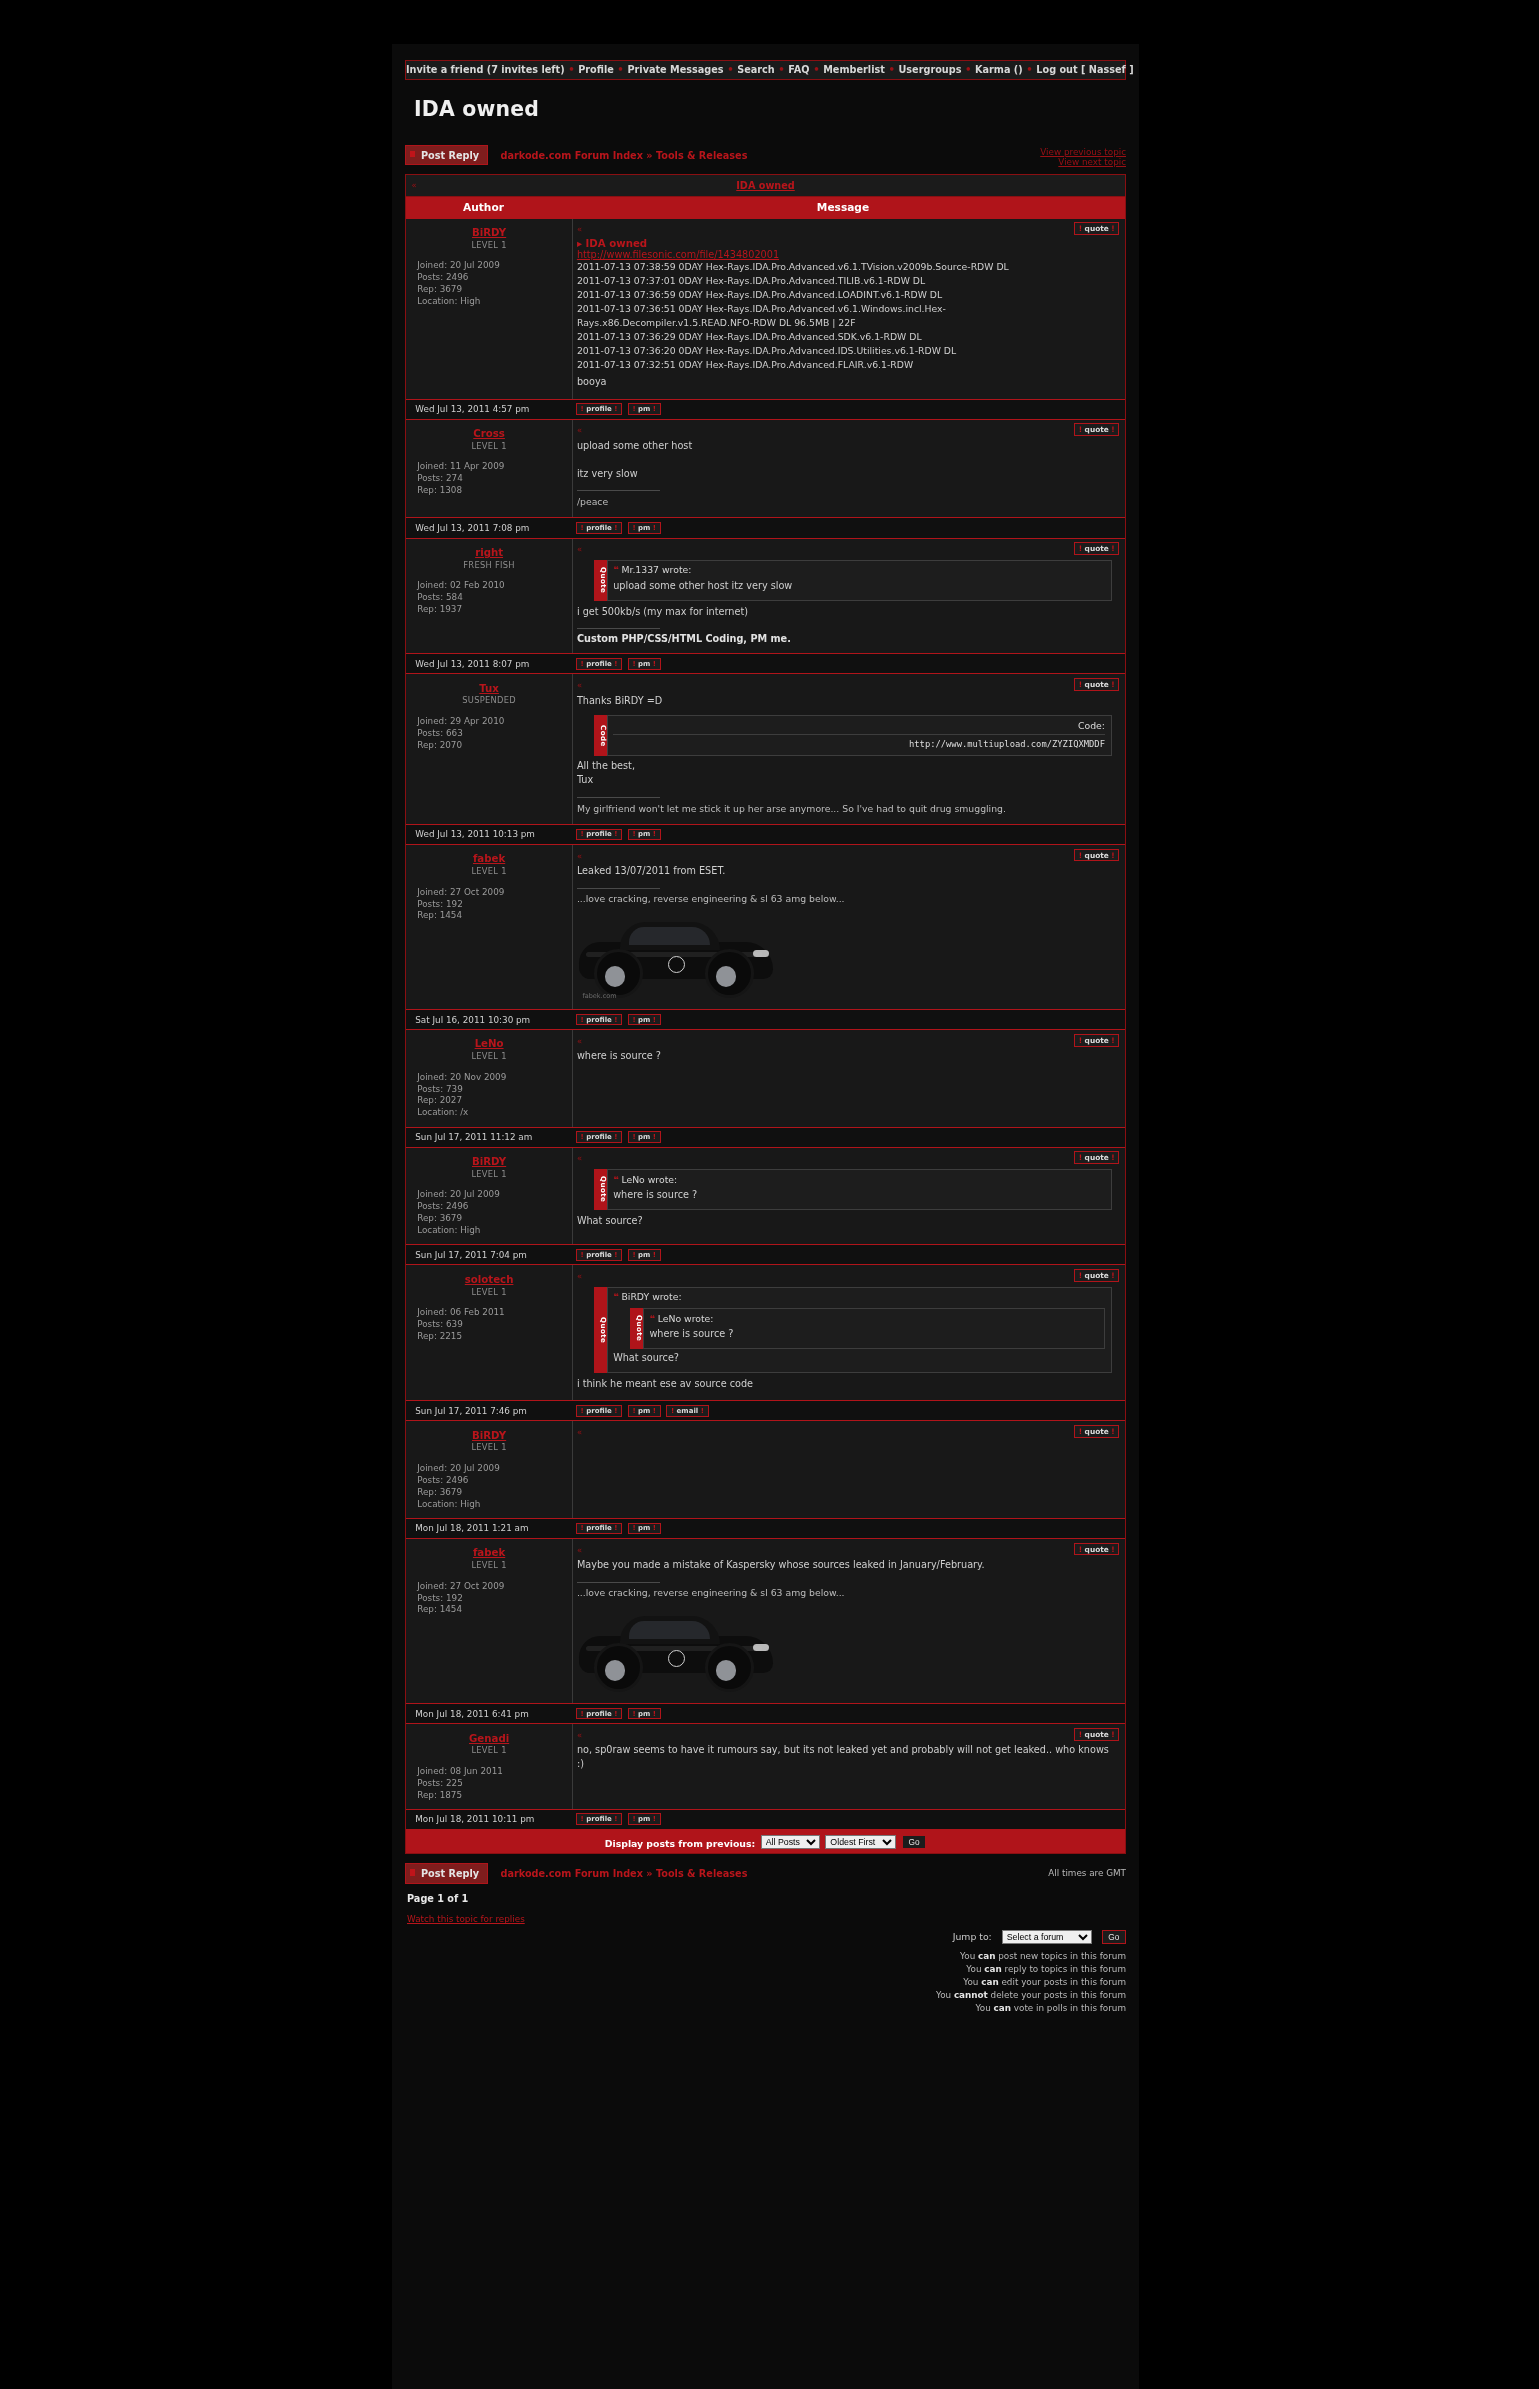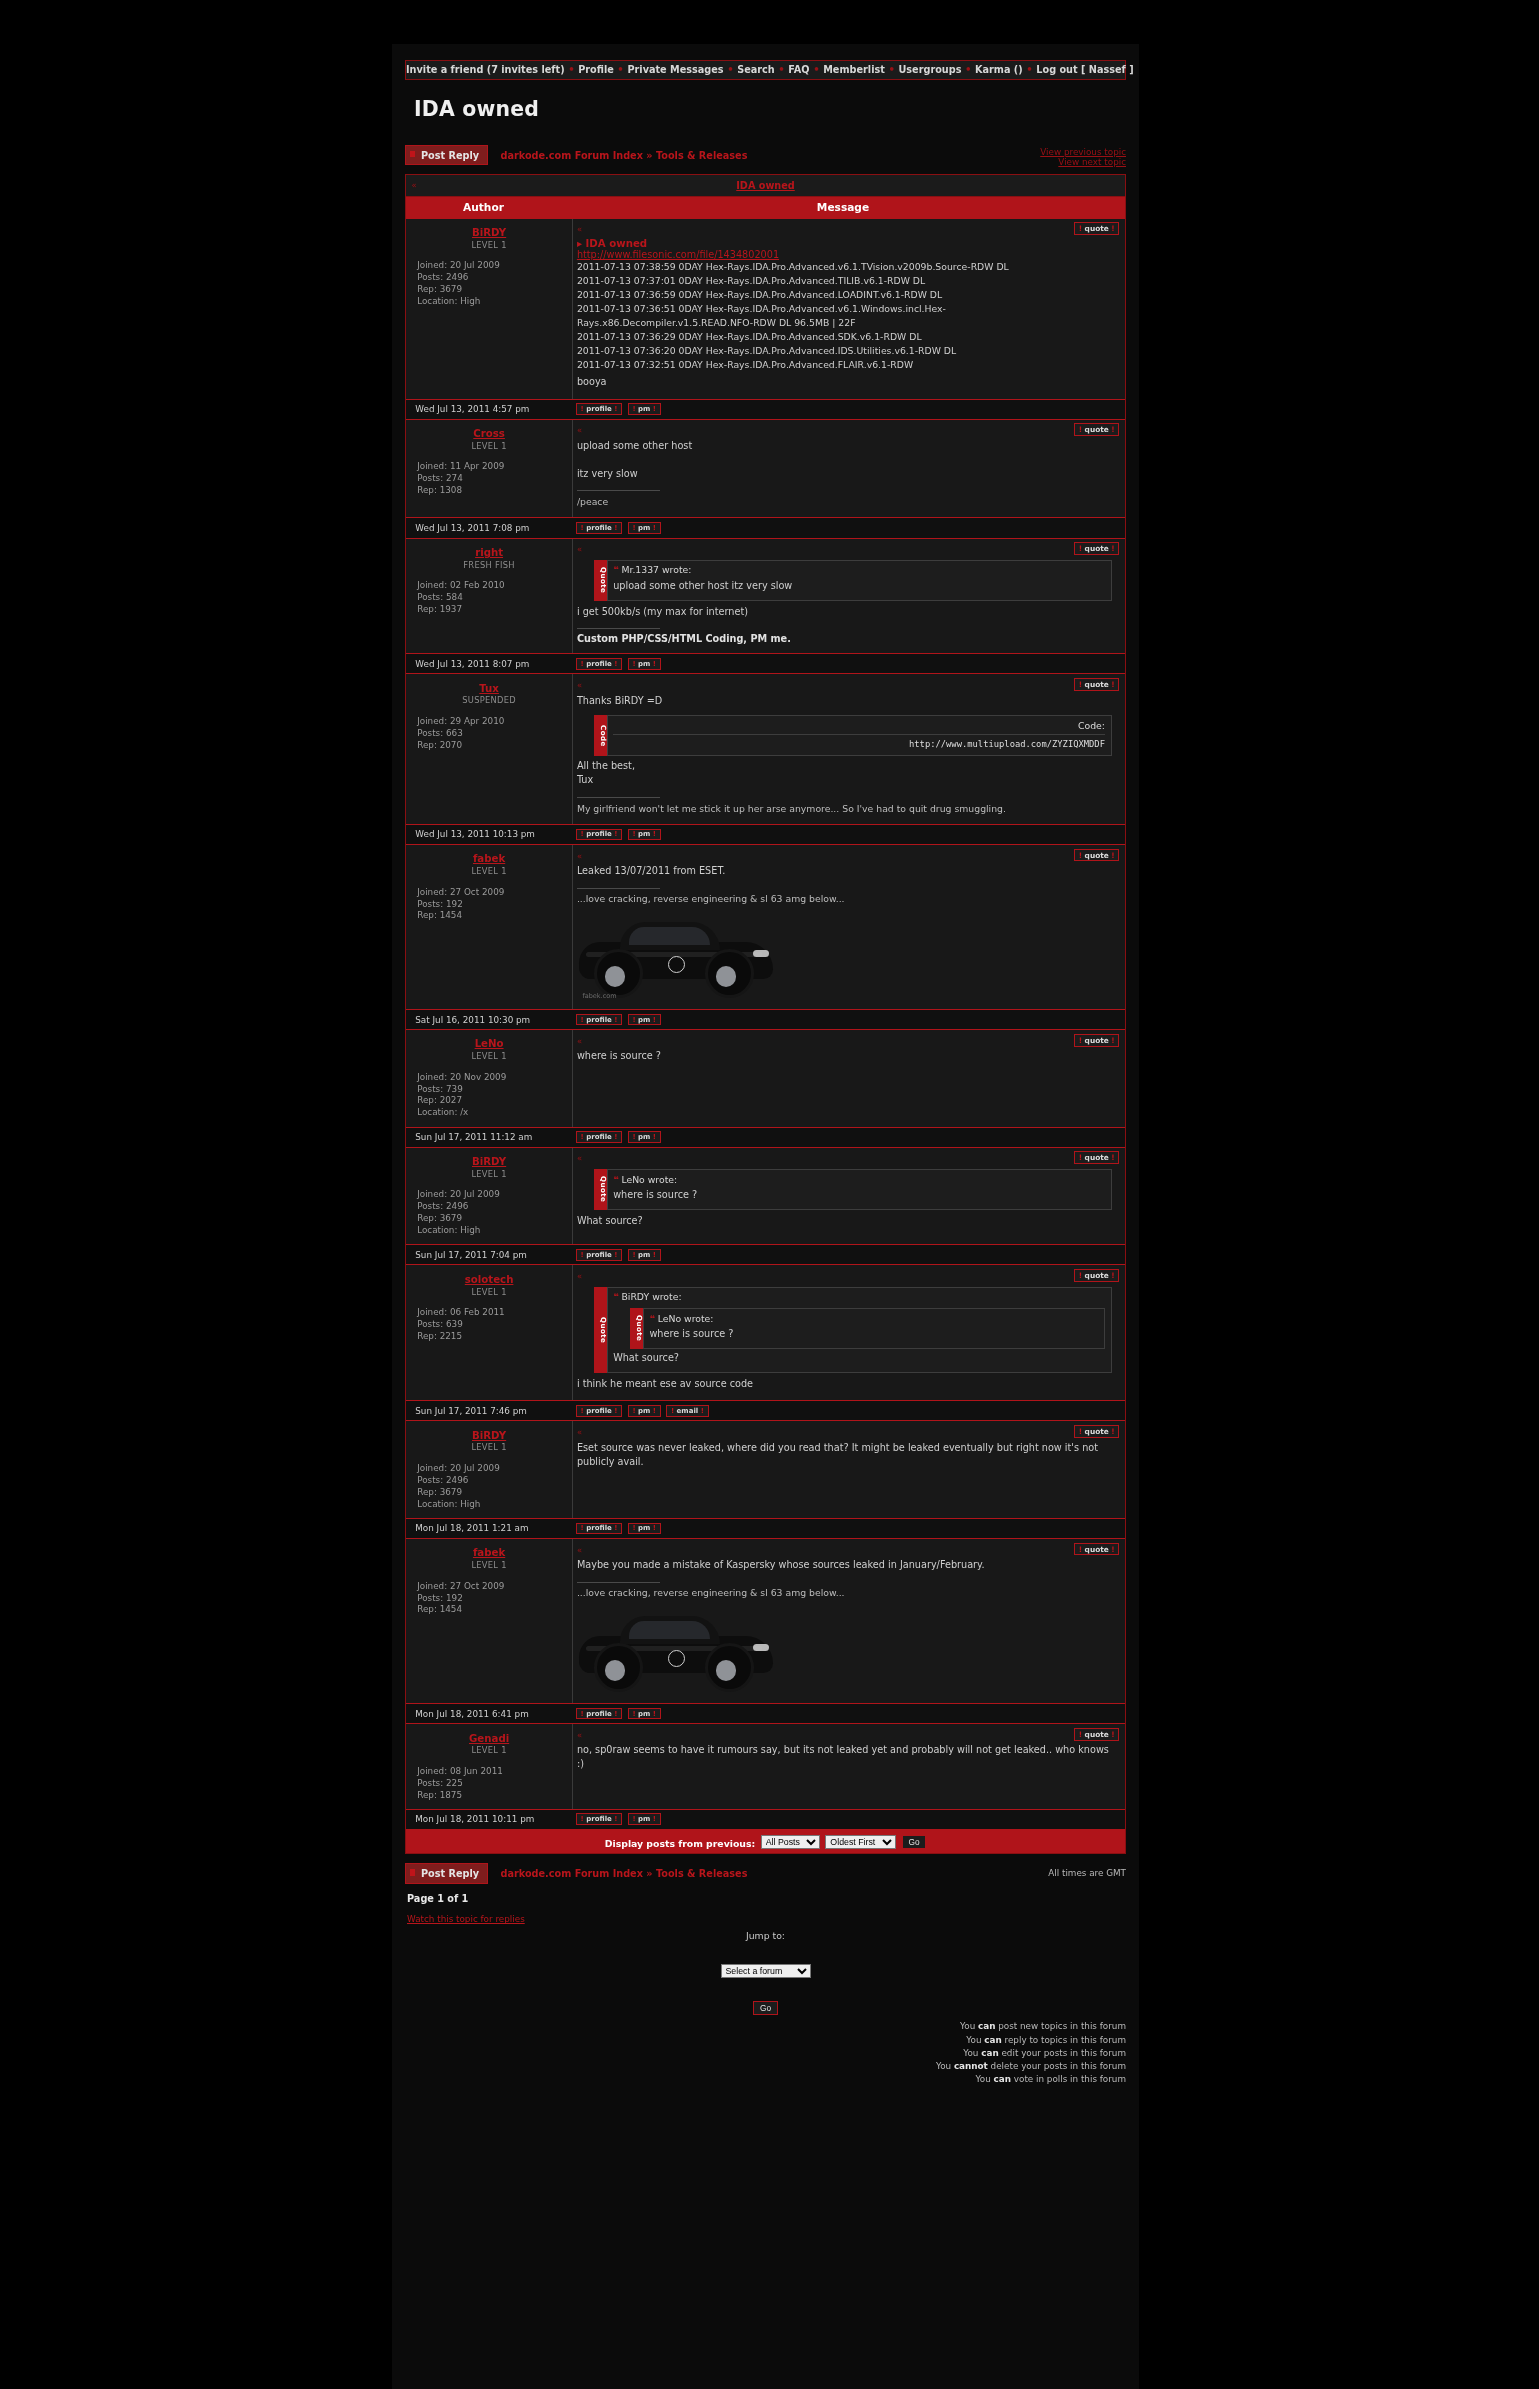--- a/index.html
+++ b/index.html
@@ -81,22 +81,22 @@
   
   .displayrow{display:flex;align-items:flex-end;justify-content:center;gap:5.6px;background:#b0141a;color:#fff;
       padding:4.6px 0;font-size:9.3px;font-weight:bold;border-top:1.9px solid #b0141a;}
   .displayrow select{font-size:8.8px;background:#efefef;border:0.9px solid #777;}
   .displayrow .go{font-size:8.3px;background:#1c1c1c;color:#e4e4e4;border:0.9px solid #b0141a;padding:0.9px 5.6px;}
   .botnav{display:flex;align-items:flex-start;margin:9.3px 13px 0 13px;}
   .times{margin-left:auto;color:#b9b9b9;font-size:8.8px;padding-top:4.6px;}
   .pageinfo{margin:9.3px 0 0 15px;color:#e8e8e8;font-size:9.7px;font-weight:bold;}
   .watch{margin:9.3px 0 0 15px;}
   .watch a{color:#b8151b;font-size:8.8px;text-decoration:underline;}
-  .jumpbox{margin:5.6px 13px 0 13px;display:flex;justify-content:flex-end;align-items:center;gap:23px;
-      color:#c9c9c9;font-size:9.3px;flex-direction:column;}
+  .jumpbox{margin:5.6px 13px 0 13px;display:flex;justify-content:flex-end;align-items:center;gap:10px;
+      color:#c9c9c9;font-size:9.3px;}
   .jumpbox select{font-size:8.8px;background:#efefef;border:0.9px solid #777;}
   .jumpbox .go{font-size:8.3px;background:#1c1c1c;color:#e4e4e4;border:0.9px solid #b0141a;padding:0.9px 5.6px;}
   .perms{margin:5.6px 13px 28px 13px;text-align:right;color:#b9b9b9;font-size:8.8px;line-height:1.5;}
   .perms b{color:#e4e4e4;}
   .nowrap{white-space:nowrap;}
 </style>
 </head>
 <body>
 
 <div class="page">
@@ -401,21 +401,20 @@
               <div class="meta">
                 <div>Joined: 20 Jul 2009</div>
                 <div>Posts: 2496</div>
                 <div>Rep: 3679</div>
                 <div>Location: High</div>
               </div>
             </div>
             <div class="right">
               <span class="quotebtn"><span class="tick">!</span> quote <span class="tick">!</span></span>
               <span class="minimark">«</span>
-              <div class="body">Eset source was never leaked, where did you read that? It might be leaked eventually but right now it's not publicly avail.</div>
             </div>
           </div>
           <div class="footrow">
             <div class="stamp">Mon Jul 18, 2011 1:21 am</div>
             <div class="icons">
               <span class="ico"><span class="tick">!</span> profile <span class="tick">!</span></span>
               <span class="ico"><span class="tick">!</span> pm <span class="tick">!</span></span>
             </div>
           </div>
           <div class="post">

